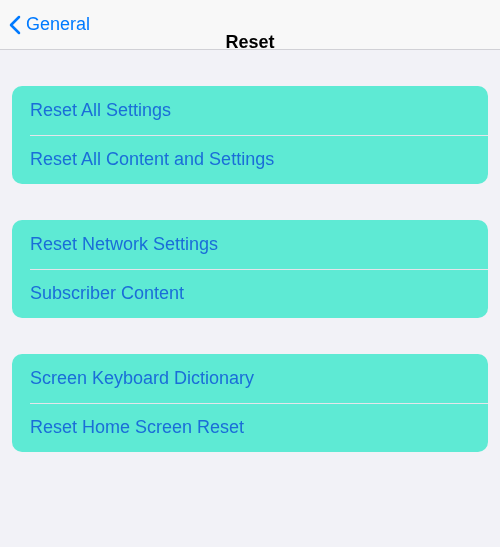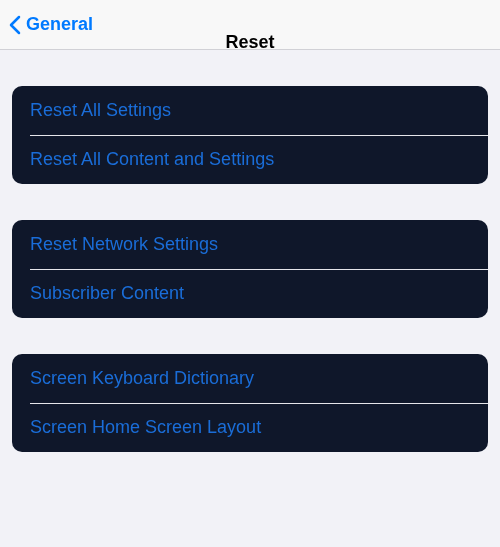--- a/index.html
+++ b/index.html
@@ -39,33 +39,33 @@
       display: flex;
       align-items: center;
       justify-content: center;
     }
     .back-chevron svg {
       width: 12px;
       height: 20px;
     }
     .back-label {
       font-size: 18px;
-      font-weight: 700;
+      font-weight: 400;
     }
     .title {
       font-size: 18px;
       font-weight: 600;
       color: #000;
       margin-top: 36px;
     }
     .content {
       padding-top: 36px;
     }
     .group {
-      background: #0f172a;
+      background: #5eead4;
       border-radius: 10px;
       margin: 0 12px 36px 12px;
       overflow: hidden;
     }
     .row {
       padding: 14px 18px;
       font-size: 18px;
       color: #1a6dd8;
       cursor: pointer;
       position: relative;
@@ -112,16 +112,16 @@
     <div class="row">
       <span>Subscriber Content</span>
     </div>
   </div>
 
   <div class="group">
     <div class="row">
       <span>Screen Keyboard Dictionary</span>
     </div>
     <div class="row">
-      <span>Screen Home Screen Layout</span>
+      <span>Reset Home Screen Reset</span>
     </div>
   </div>
 </div>
 
 </body></html>

